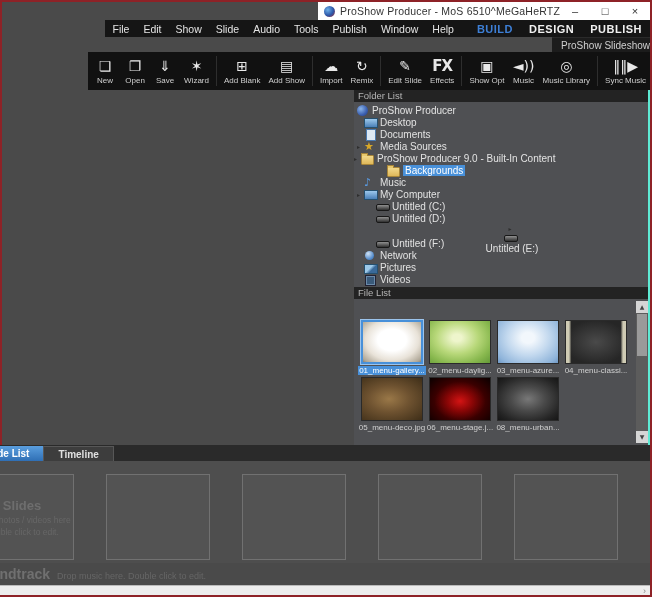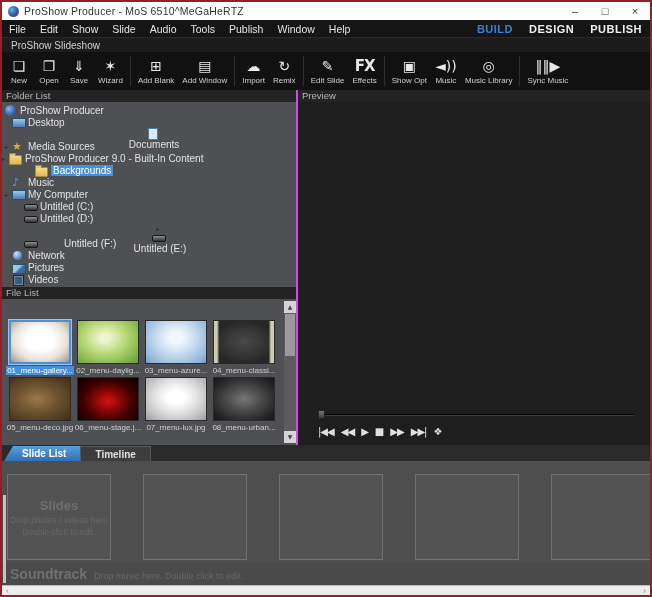--- a/index.html
+++ b/index.html
@@ -1,18 +1,18 @@
 <!DOCTYPE html>
 <html><head>
 <meta charset="utf-8">
 <style>
   * { margin:0; padding:0; box-sizing:border-box; }
   html,body { width:652px; height:597px; }
   body { font-family:"Liberation Sans", sans-serif; background:#8e2227; overflow:hidden; }
-  #window { width:652px; height:597px; border:2px solid #8e2227; display:flex; flex-direction:column; background:#4a4a4a; }
+  #window { width:652px; height:597px; border:2px solid #8e2227; display:flex; flex-direction:column; background:#4a4a4a;align-items:flex-end; }
 
   
   .titlebar { height:18px; background:#ffffff; display:flex; align-items:center; flex:none; }
   .app-icon { width:11px; height:11px; border-radius:50%; margin:0 5px 0 6px;
     background:radial-gradient(circle at 35% 35%, #6fb0e8 0%, #2b56a8 55%, #b02828 100%); flex:none; }
   .title-text { font-size:10.5px; color:#333; letter-spacing:.2px; }
   .win-controls { margin-left:auto; display:flex; height:100%; }
   .win-btn { width:30px; height:100%; display:flex; align-items:center; justify-content:center; font-size:11px; color:#333; cursor:default; }
 
   
@@ -28,21 +28,21 @@
 
   
   .toolbar { height:38px; background:#111111; display:flex; align-items:center; flex:none; padding-left:2px; }
   .tbtn { display:flex; flex-direction:column; align-items:center; justify-content:center; height:36px; padding:0 4px; min-width:30px; }
   .tglyph { font-family:"DejaVu Sans", sans-serif; font-size:14px; line-height:18px; color:#e8e8e8; height:18px; }
   .tglyph.fx { font-weight:bold; font-size:15px; letter-spacing:-1px; }
   .tlabel { font-size:8px; color:#cfcfcf; margin-top:1px; white-space:nowrap; }
   .tsep { width:1px; height:30px; background:#2e2e2e; margin:0 3px; }
 
   
-  .main { flex:none; height:355px; display:flex; background:#d946ef; }
+  .main { flex:none; height:355px; display:flex; background:#5eead4; }
   .leftcol { width:294px; display:flex; flex-direction:column; margin-right:2px; }
   .panel-header { height:12px; background:#232323; color:#b5b5b5; font-size:9.5px; line-height:12px; padding-left:4px; flex:none; }
   .folder-panel { height:197px; display:flex; flex-direction:column; flex:none; }
   .tree { flex:1; background:#4f5053; overflow:hidden; padding-top:2px; }
   .trow { height:12.1px; display:flex; align-items:center; font-size:10px; color:#e2e2e2; white-space:nowrap; }
   .trow .sel { background:#4890d9; color:#fff; padding:0 2px; }
   .expander { width:7px; font-size:6px; color:#2e2e2e; flex:none; font-family:"DejaVu Sans",sans-serif; }
   .ti { display:inline-block; width:12px; height:11px; margin-right:4px; position:relative; flex:none; font-family:"DejaVu Sans",sans-serif; }
   .ic-proshow { border-radius:50%; width:11px; height:11px; background:radial-gradient(circle at 35% 35%, #8ab4e8 0%, #3a5fb0 60%, #283a78 100%); }
   .ic-desktop::before, .ic-computer::before { content:""; position:absolute; left:0; top:1px; width:12px; height:8px; background:linear-gradient(#9cc8ec,#4a80b8); border:1px solid #26506e; }
@@ -151,21 +151,21 @@
         <span class="tglyph">✶</span>
         <span class="tlabel">Wizard</span>
       </div>
       <div class="tsep"></div>
       <div class="tbtn">
         <span class="tglyph">⊞</span>
         <span class="tlabel">Add Blank</span>
       </div>
       <div class="tbtn">
         <span class="tglyph">▤</span>
-        <span class="tlabel">Add Window</span>
+        <span class="tlabel">Add Show</span>
       </div>
       <div class="tsep"></div>
       <div class="tbtn">
         <span class="tglyph">☁</span>
         <span class="tlabel">Import</span>
       </div>
       <div class="tbtn">
         <span class="tglyph">↻</span>
         <span class="tlabel">Remix</span>
       </div>
@@ -204,21 +204,21 @@
         <div class="panel-header">Folder List</div>
         <div class="tree" id="tree">
             <div class="trow" style="padding-left: 3px;">
               <span class="ti ic-proshow"></span>
               <span>ProShow Producer</span>
             </div>
             <div class="trow" style="padding-left: 10px;">
               <span class="ti ic-desktop"></span>
               <span>Desktop</span>
             </div>
-            <div class="trow" style="padding-left: 10px; flex-direction: column;">
+            <div class="trow" style="padding-left: 10px;">
               <span class="ti ic-documents"></span>
               <span>Documents</span>
             </div>
             <div class="trow" style="padding-left: 3px;">
               <span class="expander">▸</span>
               <span class="ti ic-star">★</span>
               <span>Media Sources</span>
             </div>
             <div class="trow" style="">
               <span class="expander">▸</span>
@@ -244,21 +244,21 @@
             </div>
             <div class="trow" style="padding-left: 22px;">
               <span class="ti ic-drive"></span>
               <span>Untitled (D:)</span>
             </div>
             <div class="trow" style="padding-left: 22px; flex-direction: column;">
               <span class="expander">▸</span>
               <span class="ti ic-drive"></span>
               <span>Untitled (E:)</span>
             </div>
-            <div class="trow" style="padding-left: 22px; gap: 24px;">
+            <div class="trow" style="padding-left: 22px;">
               <span class="ti ic-drive"></span>
               <span>Untitled (F:)</span>
             </div>
             <div class="trow" style="padding-left: 10px;">
               <span class="ti ic-network"></span>
               <span>Network</span>
             </div>
             <div class="trow" style="padding-left: 10px;">
               <span class="ti ic-pictures"></span>
               <span>Pictures</span>
@@ -291,54 +291,31 @@
               </div>
               <div class="fitem">
                 <div class="fthumb" style="background: radial-gradient(at 45% 50%, rgb(154, 120, 72) 0%, rgb(110, 82, 48) 45%, rgb(62, 46, 24) 100%);"></div>
                 <div class="flabel">05_menu-deco.jpg</div>
               </div>
               <div class="fitem">
                 <div class="fthumb" style="background: radial-gradient(at 50% 55%, rgb(212, 20, 20) 0%, rgb(138, 6, 6) 30%, rgb(58, 0, 0) 60%, rgb(10, 0, 0) 100%);"></div>
                 <div class="flabel">06_menu-stage.j...</div>
               </div>
               <div class="fitem">
-                <div class="fthumb" style="background: radial-gradient(at 50% 45%, rgb(255, 255, 255) 20%, rgb(226, 226, 226) 50%, rgb(180, 180, 180) 85%, rgb(152, 152, 152) 100%);"></div>
-                <div class="flabel">07_menu-lux.jpg</div>
-              </div>
-              <div class="fitem">
                 <div class="fthumb" style="background: radial-gradient(rgb(120, 120, 120) 0%, rgb(74, 74, 74) 40%, rgb(36, 36, 36) 80%, rgb(22, 22, 22) 100%);"></div>
                 <div class="flabel">08_menu-urban...</div>
               </div>
             </div>
           <div class="vscroll">
             <span class="vs-btn">▲</span>
             <span class="vs-thumb"></span>
             <span style="flex:1"></span>
             <span class="vs-btn">▼</span>
           </div>
         </div>
-      </div>
-    </div>
-    <div class="preview-panel">
-      <div class="panel-header">Preview</div>
-      <div class="preview-body">
-        <div class="pspacer"></div>
-        <div class="seekbar">
-          <div class="seek-track"></div>
-          <div class="seek-handle"></div>
-        </div>
-        <div class="transport" id="transport">
-            <span class="pbtn">|◀◀</span>
-            <span class="pbtn">◀◀</span>
-            <span class="pbtn">▶</span>
-            <span class="pbtn">■</span>
-            <span class="pbtn">▶▶</span>
-            <span class="pbtn">▶▶|</span>
-            <span class="pbtn">❖</span>
-          </div>
       </div>
     </div>
   </div>
 
   <div class="bottom">
     <div class="tabbar">
       <span class="tab active">Slide List</span>
       <span class="tab inactive">Timeline</span>
     </div>
     <div class="slides-strip" id="slides">

